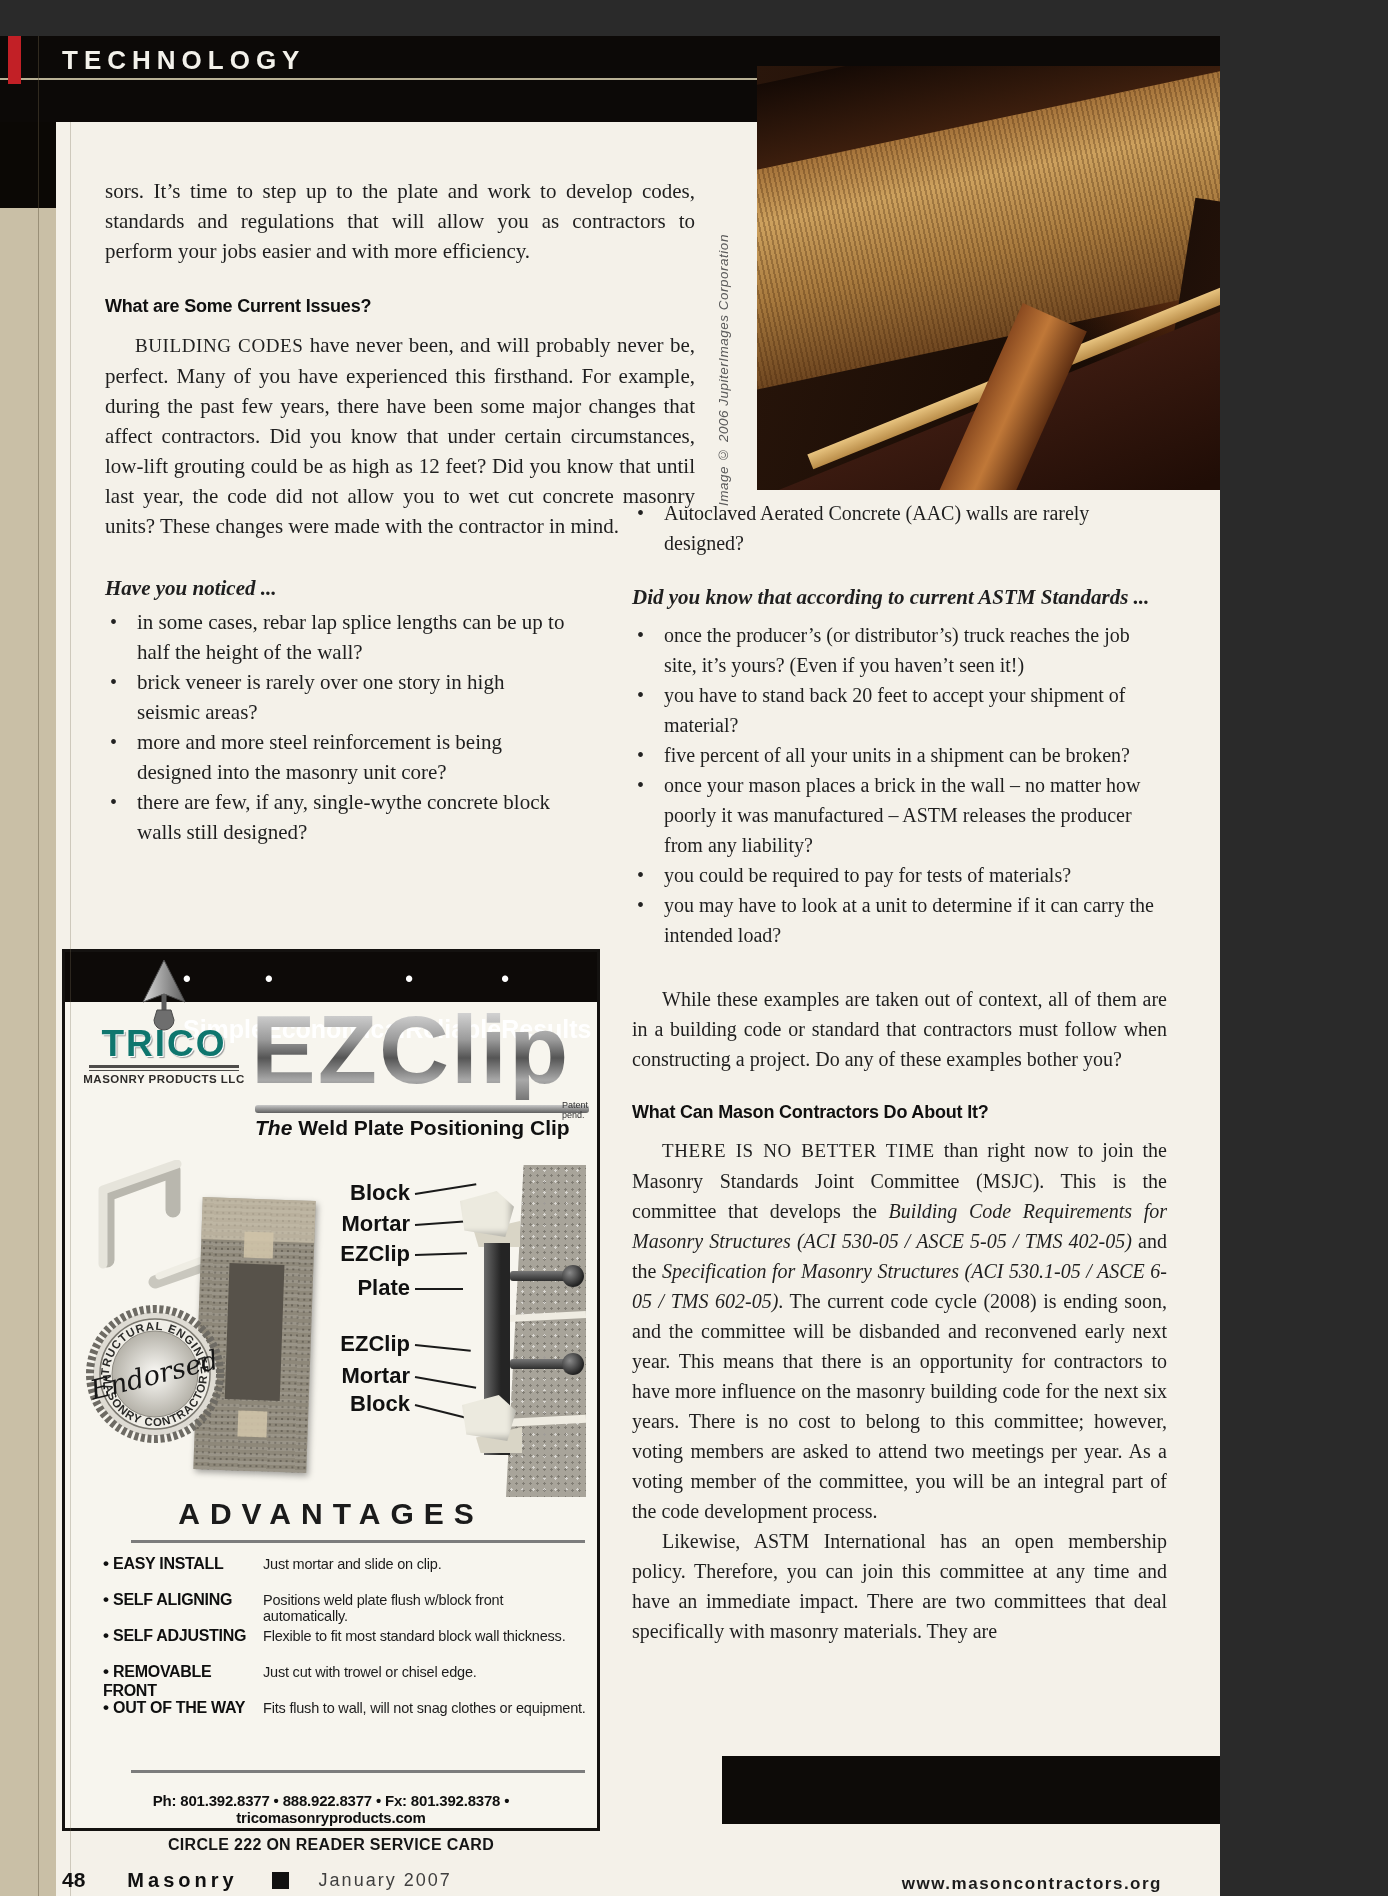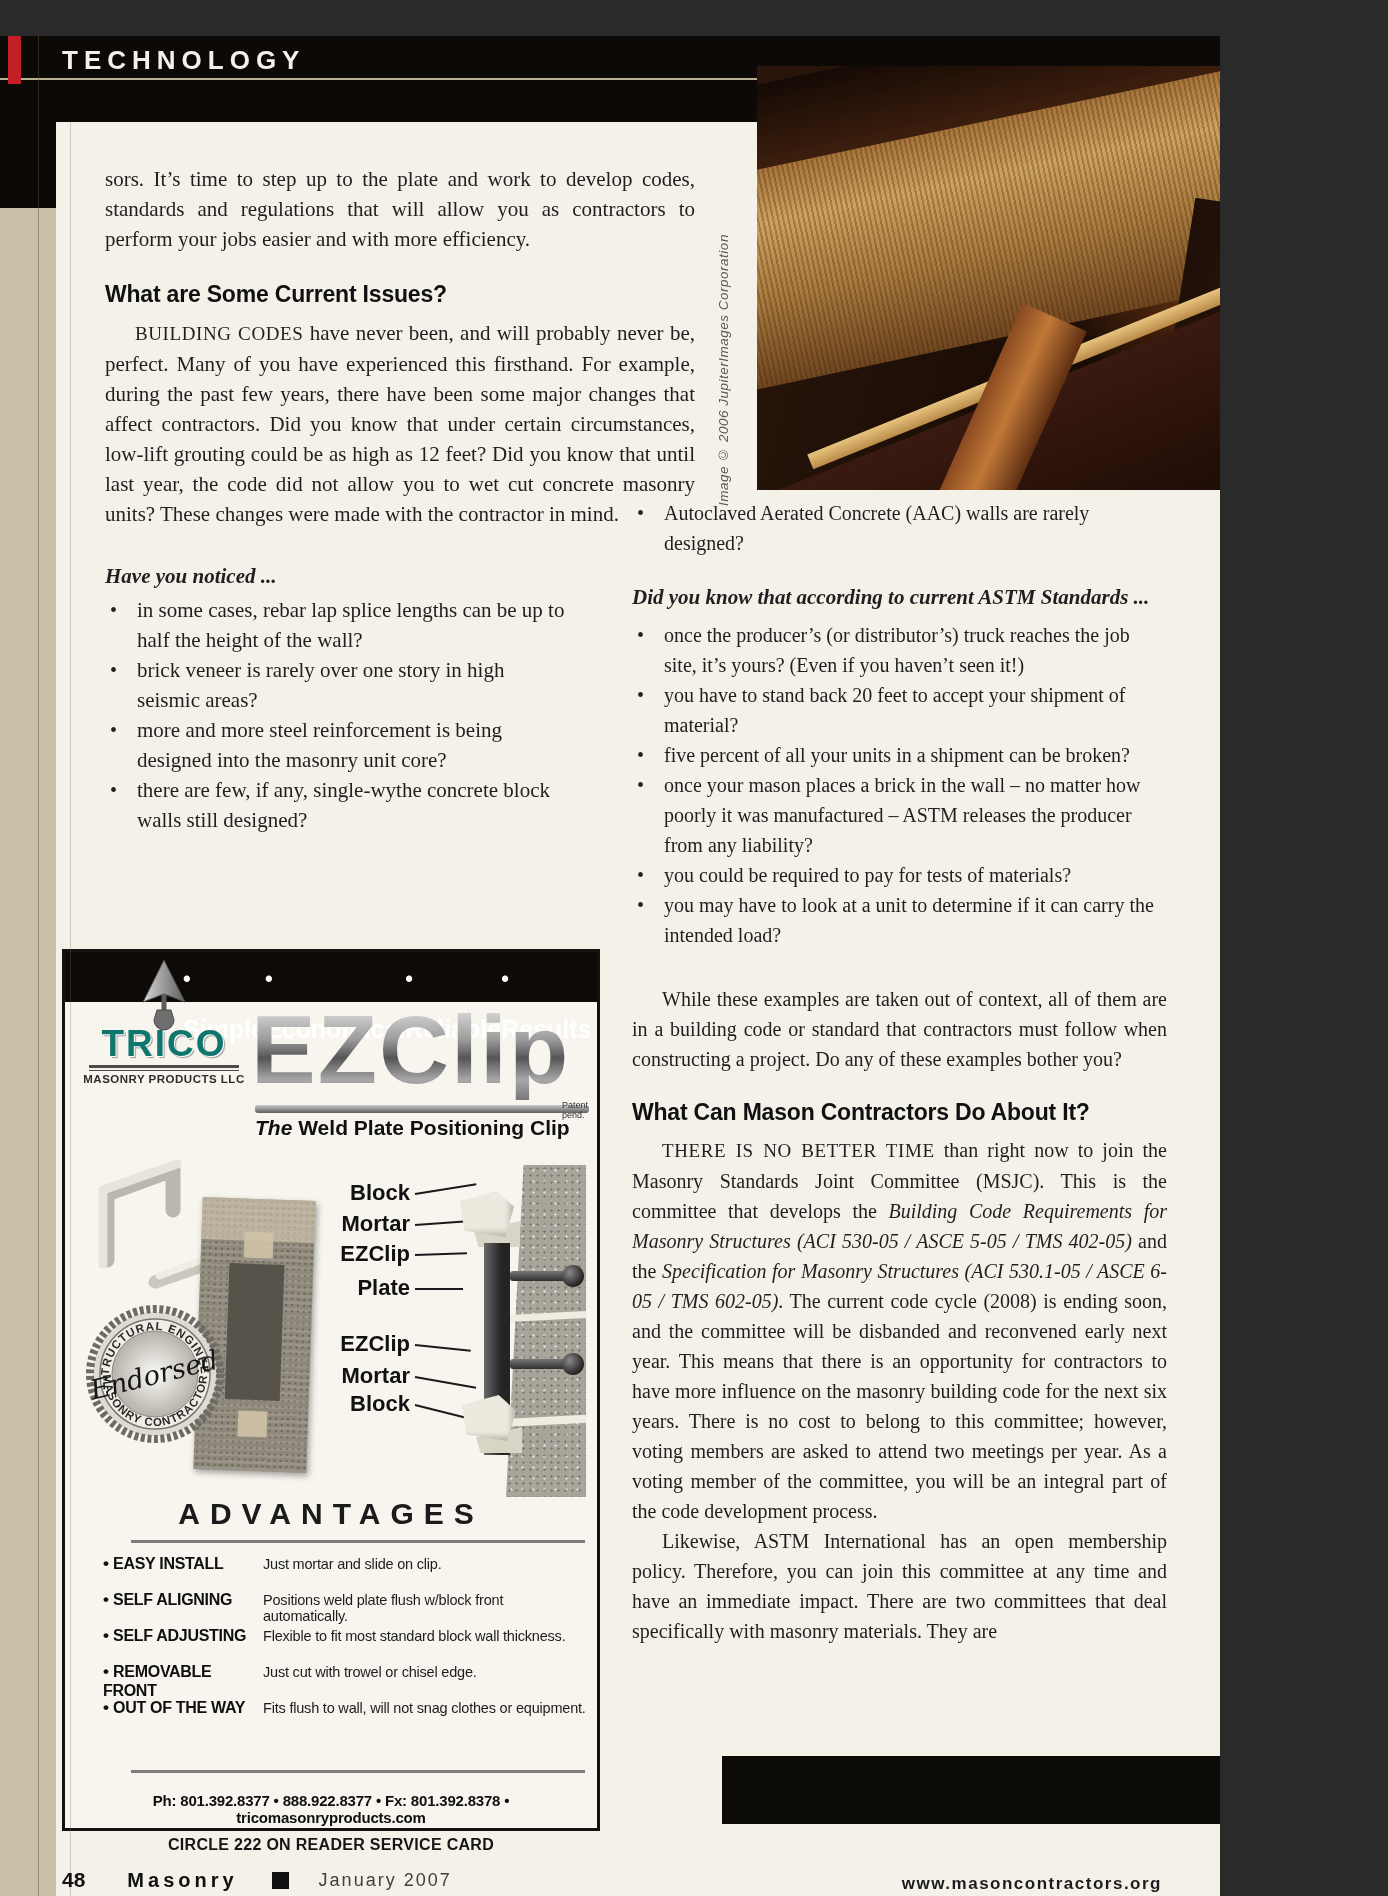--- a/index.html
+++ b/index.html
@@ -38,28 +38,28 @@
          background:linear-gradient(90deg,#8a4a20,#c07838 45%,#5f2f12);}
   .credit{position:absolute;left:716px;top:140px;width:26px;height:330px;z-index:4;
           writing-mode:vertical-rl;transform:rotate(180deg);
           font-style:italic;font-size:13.5px;color:#5a5a5a;letter-spacing:.5px;
           font-family:"Liberation Sans",sans-serif;}
   
   .body{margin:0;font-size:21px;line-height:30px;color:#1f1f1f;text-align:justify;}
   .indent{text-indent:30px;}
   .lead-caps{font-size:19px;letter-spacing:.6px;}
   .it{font-style:italic;}
-  .sans-h{margin:0;font-family:"Liberation Sans",sans-serif;font-weight:700;font-size:23px;
+  .sans-h{margin:0;font-family:"Liberation Sans",sans-serif;font-weight:700;font-size:18px;
           line-height:28px;color:#101010;letter-spacing:-.2px;}
   .it-head{margin:0;font-weight:700;font-style:italic;font-size:21px;line-height:30px;color:#1f1f1f;text-align:justify;}
   .b-row{display:flex;}
   .b-dot{width:32px;flex:none;padding-left:5px;font-size:20px;line-height:30px;color:#222;}
   .b-dot:before{content:"•";}
   .b-text{flex:1;font-size:21px;line-height:30px;color:#1f1f1f;text-align:left;}
-  .left-col{position:absolute;left:105px;top:120px;width:590px;z-index:4;}
+  .left-col{position:absolute;left:105px;top:132px;width:590px;z-index:4;}
   .left-col .p1{margin-top:8px;}
   .left-col .sans-h{margin-top:26px;}
   .left-col .p2{margin-top:10px;}
   .left-col .it-head{margin-top:32px;}
   .left-col .bullets{margin-top:4px;}
   .left-col .b-text{max-width:430px;}
   .right-col{position:absolute;left:632px;top:450px;width:535px;z-index:4;}
   .right-col .body,.right-col .b-text{font-size:20px;}
   .right-col .bullets.first{margin-top:12px;}
   .right-col .it-head{margin-top:24px;font-size:21px;}

